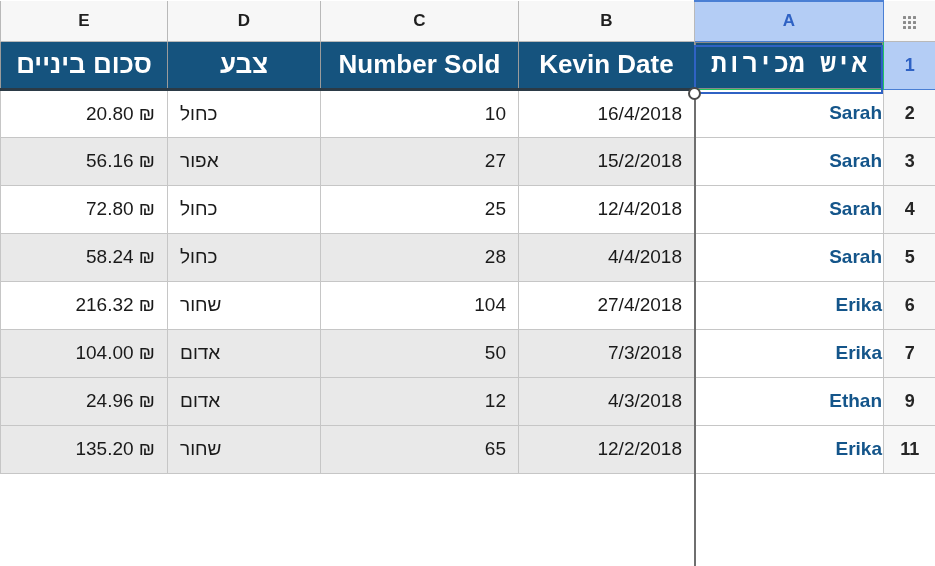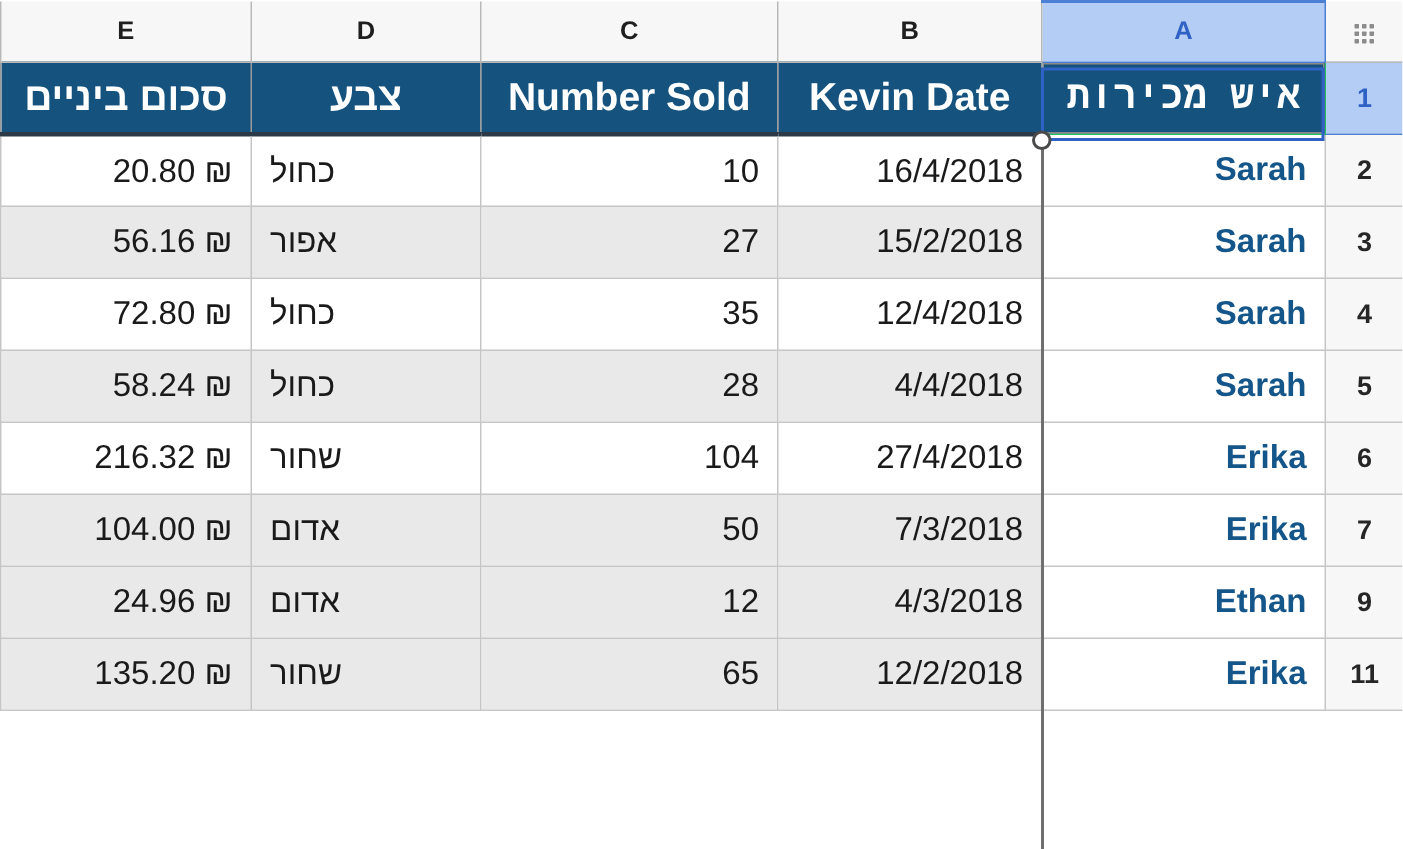--- a/index.html
+++ b/index.html
@@ -73,21 +73,21 @@
     background: #8c8c8c;
     border-radius: 0.5px;
     vertical-align: top;
   }
 
   
   tr.data-row { height: 48px; }
 
   td.cell {
     border: 1px solid #c6c6c6;
-    font-size: 22px;
+    font-size: 19px;
     color: #1a1a1a;
     padding: 0 12px;
     vertical-align: middle;
     background: #ffffff;
     white-space: nowrap;
     overflow: hidden;
   }
   td.cell.banded { background: #e9e9e9; }
 
   td.hdrcell {
@@ -111,21 +111,21 @@
     box-shadow: inset 0 0 0 1px #8a8a8a;
     font-family: Liberation Mono, monospace;
   }
 
   
   td.cell.name {
     color: #14558a;
     font-weight: bold;
     text-align: right;
     background: #ffffff;
-    padding-right: 12px;
+    padding-right: 1px;
   }
 
   td.cell.num { text-align: right; }
   td.cell.money { text-align: right; direction: ltr; }
   td.cell.word { text-align: left; direction: rtl; }
 
   
   td.rowhdr {
     background: #f7f7f7;
     border: 1px solid #c6c6c6;
@@ -227,21 +227,21 @@
       <td class="cell word banded">אפור</td>
       <td class="cell num banded">27</td>
       <td class="cell num banded">15/2/2018</td>
       <td class="cell name">Sarah</td>
       <td class="rowhdr">3</td>
     </tr>
 
     <tr class="data-row">
       <td class="cell money">72.80 ₪</td>
       <td class="cell word">כחול</td>
-      <td class="cell num">35</td>
+      <td class="cell num">25</td>
       <td class="cell num">12/4/2018</td>
       <td class="cell name">Sarah</td>
       <td class="rowhdr">4</td>
     </tr>
 
     <tr class="data-row">
       <td class="cell money banded">58.24 ₪</td>
       <td class="cell word banded">כחול</td>
       <td class="cell num banded">28</td>
       <td class="cell num banded">4/4/2018</td>

